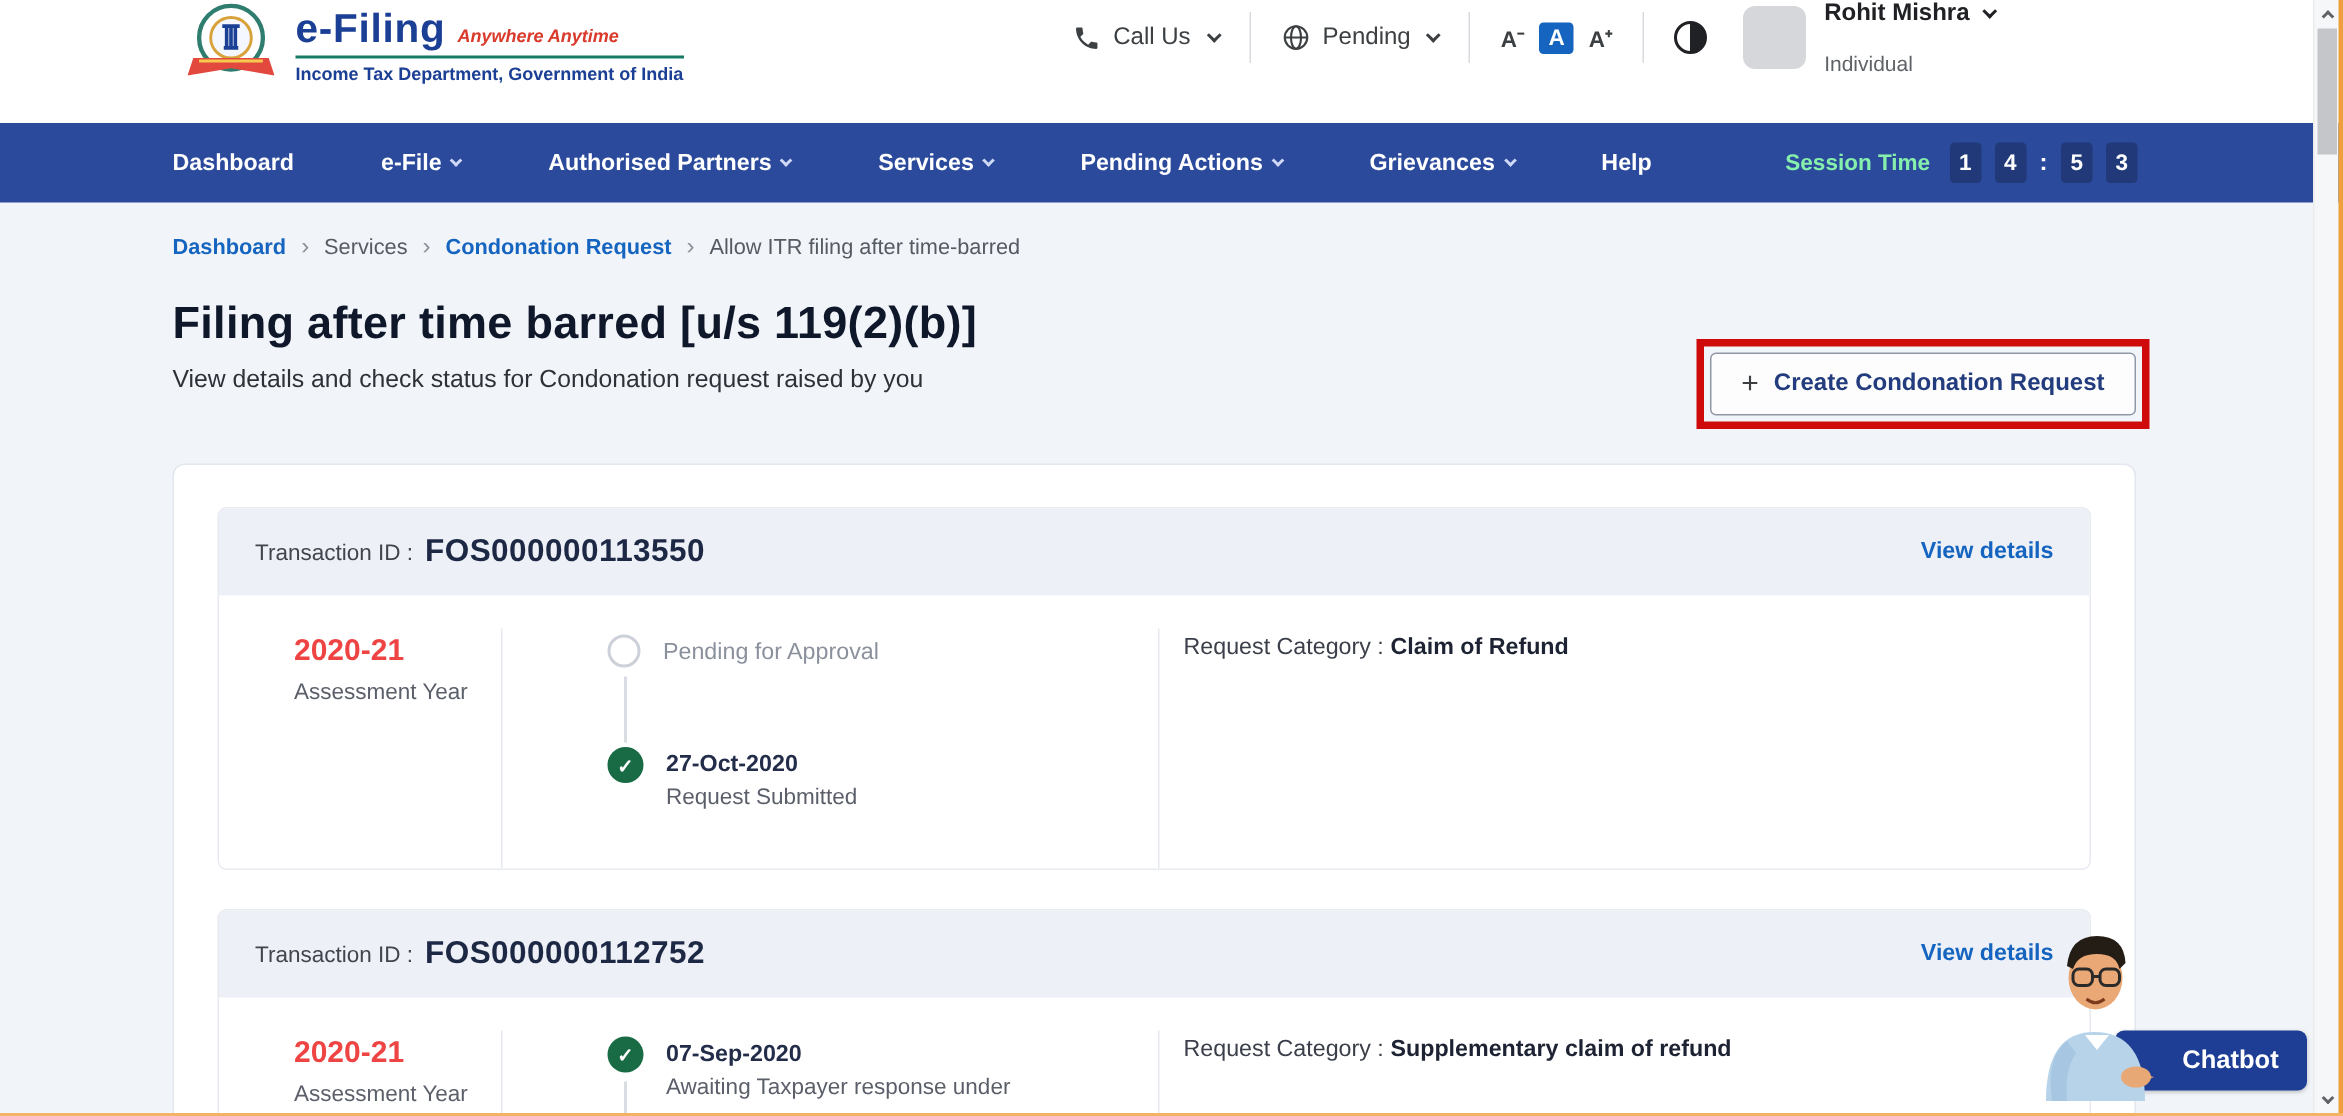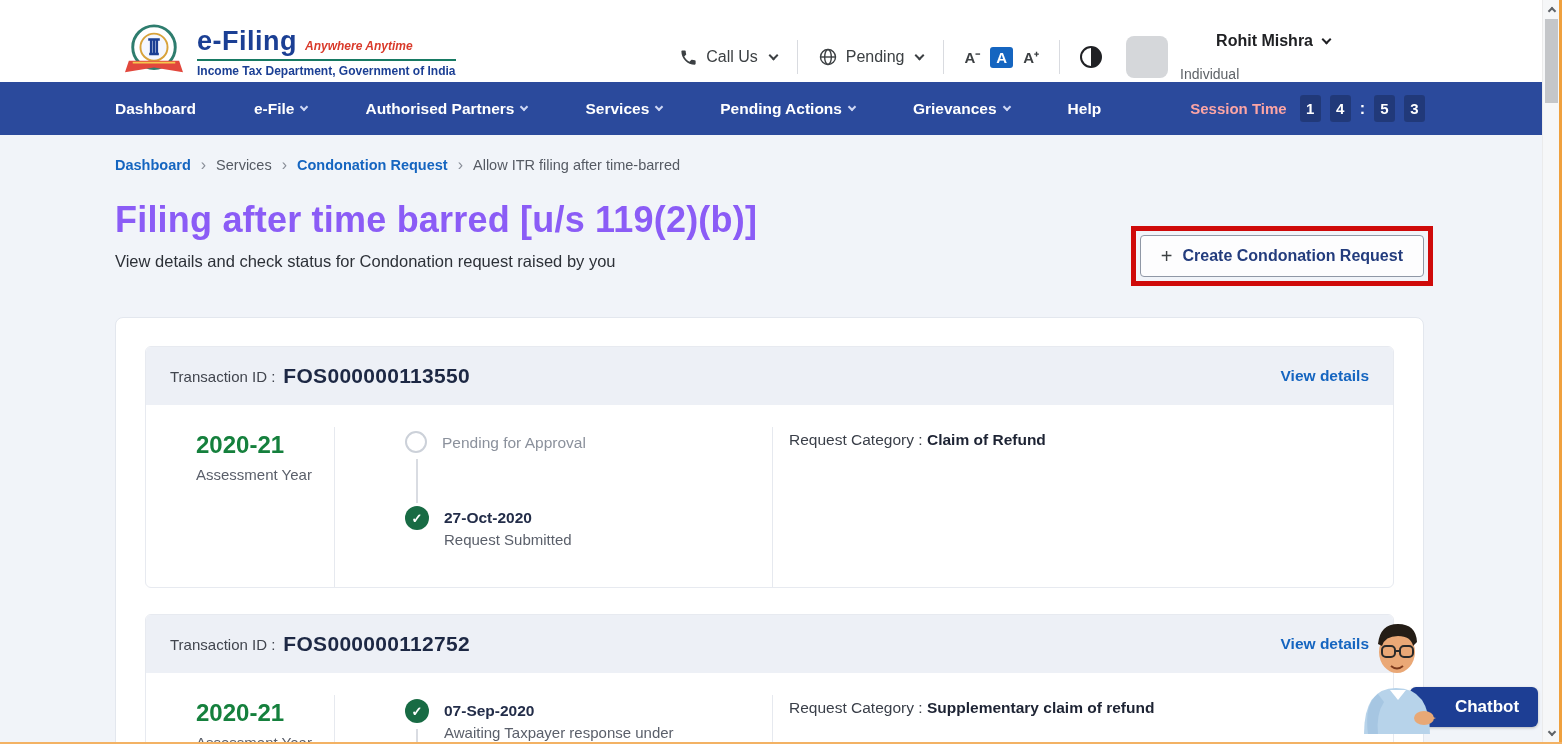--- a/index.html
+++ b/index.html
@@ -1,78 +1,78 @@
 <!DOCTYPE html>
 <html><head>
 <meta charset="utf-8">
 <style>
   * { margin:0; padding:0; box-sizing:border-box; }
   body { font-family:"Liberation Sans", sans-serif; background:#fff; }
   .viewport { position:relative; width:1562px; height:744px; overflow:hidden; background:#f1f4f9; }
 
   
-  .topbar { height:82px; background:#fff; display:flex; align-items:flex-end; padding:0 232px 0 125px; }
+  .topbar { height:82px; background:#fff; display:flex; align-items:flex-start; padding:0 232px 0 125px; }
   .logo { display:flex; align-items:center; gap:14px; }
   .emblem { width:58px; height:60px; flex:0 0 auto; }
   .brand-block { display:flex; flex-direction:column; }
   .brand-line1 { display:flex; align-items:baseline; gap:8px; }
   .brand-name { font-size:27px; font-weight:bold; color:#1b3f94; letter-spacing:.5px; }
   .brand-tagline { font-size:12px; font-style:italic; color:#d93a2b; font-weight:bold; }
   .brand-rule { height:2px; background:#177a63; margin:2px 0 3px 0; }
   .brand-dept { font-size:12px; font-weight:bold; color:#1b3f94; }
   .top-actions { margin-left:auto; display:flex; align-items:center; gap:20px; color:#3c4043; }
   .top-item { display:flex; align-items:center; gap:8px; font-size:16px; color:#3c4043; cursor:pointer; }
   .vsep { width:1px; height:34px; background:#d9dbe0; }
   .chev { display:inline-block; width:7px; height:7px; border-right:2px solid currentColor; border-bottom:2px solid currentColor; transform:rotate(45deg); margin-left:4px; margin-top:-4px; }
   .font-controls { display:flex; align-items:center; gap:10px; font-size:15px; color:#3c4043; }
   .fc { cursor:pointer; font-weight:bold; }
   .fc-active { background:#1565c0; color:#fff; padding:2px 6px; border-radius:3px; }
   .contrast-dot { width:22px; height:22px; border-radius:50%; border:2px solid #202124; background:linear-gradient(90deg,#fff 0 50%, #202124 50% 100%); cursor:pointer; }
   .userbox { display:flex; align-items:center; gap:12px; margin-left:4px; }
   .avatar { width:42px; height:42px; border-radius:8px; background:#d5d7da; }
-  .user-name { font-size:16px; font-weight:bold; color:#202124; display:flex; align-items:center; gap:6px;margin-left:36px; }
+  .user-name { font-size:16px; font-weight:bold; color:#202124; display:flex; align-items:center; gap:6px; }
   .user-type { font-size:14px; color:#5f6368; margin-top:16px; }
 
   
   .navbar { height:53px; background:#2b4a9c; display:flex; align-items:center; padding:0 137px 0 115px; color:#fff; }
   .nav-items { display:flex; align-items:center; gap:58px; }
   .nav-item { font-size:15.5px; font-weight:600; color:#fff; display:flex; align-items:center; cursor:pointer; white-space:nowrap; }
   .nav-item .chev { border-color:#cfd8f5; width:6px; height:6px; margin-left:7px; }
   .session { margin-left:auto; display:flex; align-items:center; gap:9px; }
-  .session-label { font-size:15px; font-weight:600; color:#fca5a5; margin-right:4px; }
+  .session-label { font-size:15px; font-weight:600; color:#86efac; margin-right:4px; }
   .digit { display:inline-flex; align-items:center; justify-content:center; width:21px; height:27px; background:rgba(0,0,0,.22); border-radius:3px; font-size:15px; font-weight:bold; color:#fff; }
   .digit-sep { font-size:16px; font-weight:bold; color:#fff; }
 
   
   .breadcrumb { margin:21px 0 0 115px; display:flex; align-items:center; gap:10px; font-size:14.5px; }
   .crumb-link { color:#1565c0; font-weight:bold; cursor:pointer; }
   .crumb-plain { color:#555a63; }
   .crumb-sep { color:#8a8f99; font-size:16px; }
 
   
   .title-block { margin:25px 0 0 115px; }
-  .page-title { font-size:36px; font-weight:bold; color:#8b5cf6; letter-spacing:.2px; }
+  .page-title { font-size:30px; font-weight:bold; color:#0f172a; letter-spacing:.2px; }
   .page-subtitle { margin-top:11px; font-size:16.5px; color:#2d3138; }
   .red-annotation { position:absolute; top:226px; right:129px; border:5px solid #cf0a0a; padding:4px; }
   .create-btn { background:#fdfdfe; border:1px solid #9098a6; border-radius:4px; height:42px; min-width:278px; display:flex; align-items:center; justify-content:center; gap:10px; font-size:16px; font-weight:bold; color:#233c7d; cursor:pointer; padding:0 20px; }
   .plus-glyph { font-size:20px; font-weight:normal; color:#3c4043; }
 
   
   .cards-wrap { margin:46px 0 0 115px; width:1309px; min-height:430px; background:#fff; border:1px solid #e3e7ee; border-radius:8px; padding:28px 29px; }
   .card { border:1px solid #e7eaf0; border-radius:6px; overflow:hidden; background:#fff; }
   .card + .card { margin-top:26px; }
   .card-head { background:#edf0f6; height:58px; display:flex; align-items:center; padding:0 24px; }
   .tx-label { font-size:15px; color:#41454e; }
   .tx-id { font-size:21px; font-weight:bold; color:#1d2844; margin-left:8px; letter-spacing:.3px; }
   .view-details { margin-left:auto; font-size:15.5px; font-weight:bold; color:#1565c0; cursor:pointer; }
   .card-body { display:flex; padding:26px 0 0 50px; }
   .card-body.h1 { height:182px; }
   .card-body.h2 { height:160px; }
   .col-ay { width:138px; flex:0 0 auto; }
-  .ay-year { font-size:24px; font-weight:bold; color:#15803d; }
+  .ay-year { font-size:20px; font-weight:bold; color:#ef4444; }
   .ay-label { font-size:15px; color:#5a5f6a; margin-top:7px; }
   .vdiv { width:1px; background:#e6e9ef; margin-top:-4px; flex:0 0 auto; }
   .col-tl { width:437px; flex:0 0 auto; padding-left:70px; }
   .timeline { position:relative; }
   .tl-line { position:absolute; left:11px; width:2px; background:#d9dce2; }
   .step { display:flex; gap:15px; position:relative; }
   .step + .step { margin-top:52px; }
   .marker-pending { width:22px; height:22px; border-radius:50%; background:#fff; border:2px solid #ccd1d9; flex:0 0 auto; }
   .marker-done { width:24px; height:24px; border-radius:50%; background:#186b44; color:#fff; font-size:13px; font-weight:bold; display:flex; align-items:center; justify-content:center; flex:0 0 auto; }
   .step-title-pending { font-size:15.5px; color:#8b919c; line-height:23px;text-align:right; }

